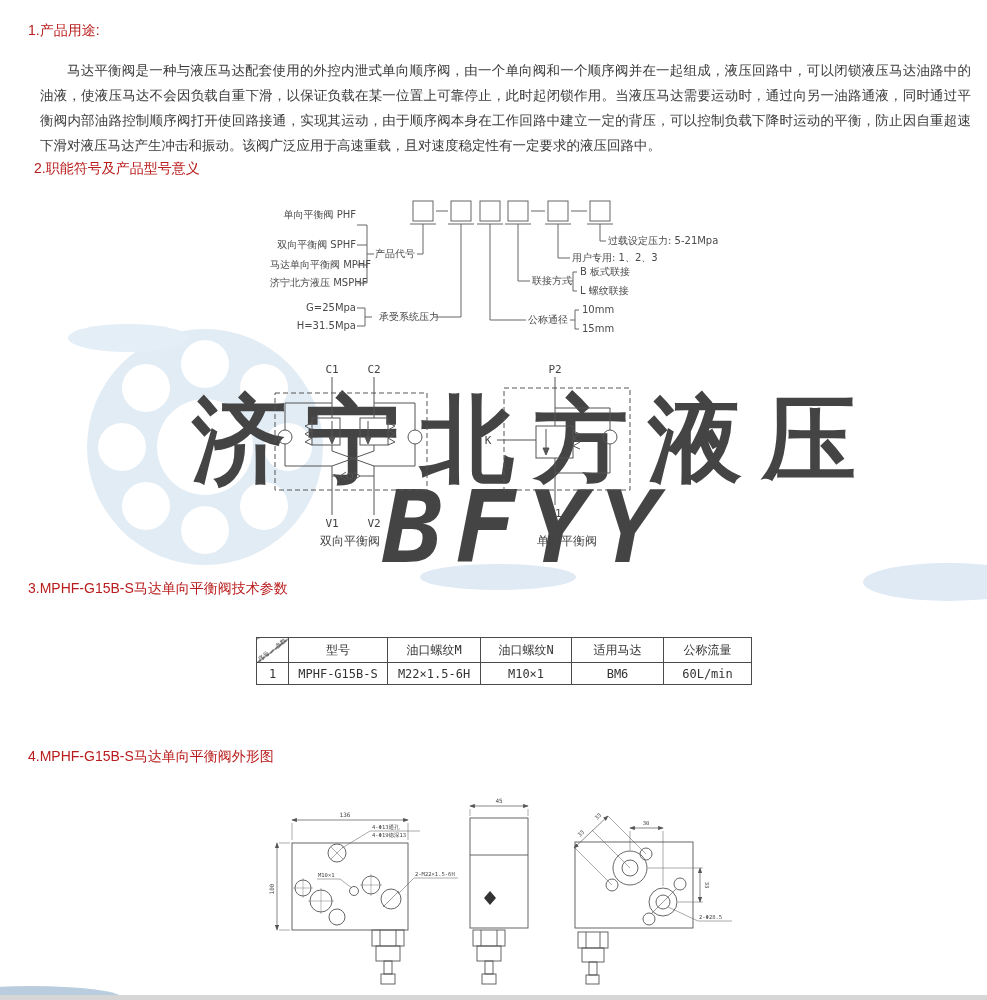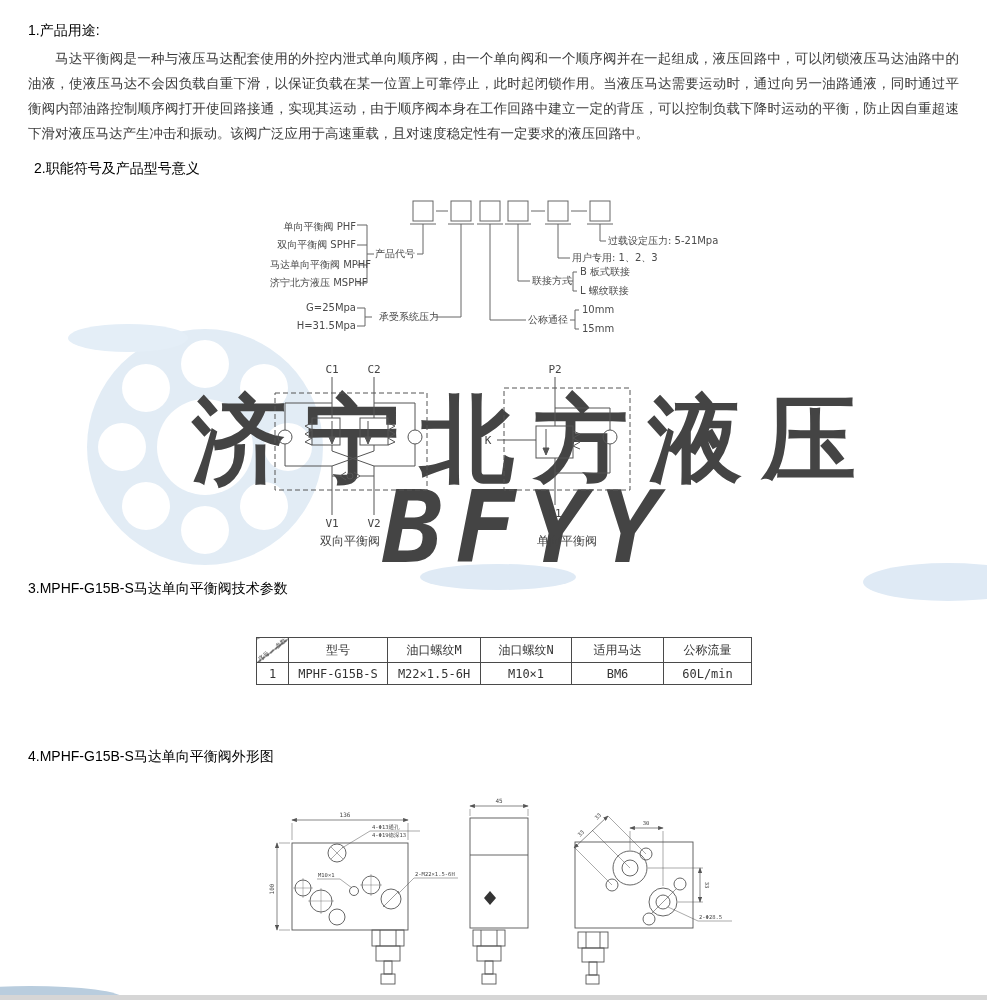--- a/index.html
+++ b/index.html
@@ -4,25 +4,25 @@
 <style>
   html,body{margin:0;padding:0;}
   body{
     width:987px;height:1000px;position:relative;background:#ffffff;overflow:hidden;
     font-family:"Liberation Sans",sans-serif;color:#3c3c3c;
   }
   .layer{position:absolute;inset:0;}
   #watermark{z-index:0;}
   #content{z-index:1;}
   .abs{position:absolute;}
-  h2{font-size:14px;font-weight:normal;color:#000000;margin:0;}
+  h2{font-size:14px;font-weight:normal;color:#b91c1c;margin:0;}
   #para{
     position:absolute;left:28px;top:46px;width:931px;
     font-size:13.5px;line-height:25px;color:#3a3a3a;
-    text-align:justify;text-indent:2em;margin:0;
+    text-align:justify;text-indent:2em;margin:12px;
   }
   
   #model{left:270px;top:193px;width:460px;height:170px;}
   .md-label{
     position:absolute;font-size:10px;line-height:12px;color:#4a4a4a;
     font-family:"DejaVu Sans",sans-serif;white-space:nowrap;
   }
   .t-right{left:0;width:86px;text-align:right;}
   
   #circuits{left:260px;top:363px;}
@@ -124,21 +124,21 @@
           <line x1="305" y1="117" x2="305" y2="136"></line>
         <line x1="305" y1="117" x2="309" y2="117"></line>
           <line x1="305" y1="136" x2="309" y2="136"></line>
 
         <line x1="298" y1="88" x2="303" y2="88"></line>
           <line x1="303" y1="79" x2="303" y2="98"></line>
         <line x1="303" y1="79" x2="307" y2="79"></line>
           <line x1="303" y1="98" x2="307" y2="98"></line>
       </g>
     </svg>
-    <div class="md-label t-right" style="top:28px">单向平衡阀 PHF</div>
+    <div class="md-label t-right" style="top:16px">单向平衡阀 PHF</div>
     <div class="md-label t-right" style="top:46px">双向平衡阀 SPHF</div>
     <div class="md-label t-right" style="top:66px">马达单向平衡阀 MPHF</div>
     <div class="md-label t-right" style="top:84px">济宁北方液压 MSPHF</div>
     <div class="md-label" style="left:105px;top:55px">产品代号</div>
     <div class="md-label t-right" style="top:109px">G=25Mpa</div>
     <div class="md-label t-right" style="top:127px">H=31.5Mpa</div>
     <div class="md-label" style="left:109px;top:118px">承受系统压力</div>
     <div class="md-label" style="left:258px;top:121px">公称通径</div>
     <div class="md-label" style="left:312px;top:111px">10mm</div>
     <div class="md-label" style="left:312px;top:130px">15mm</div>

